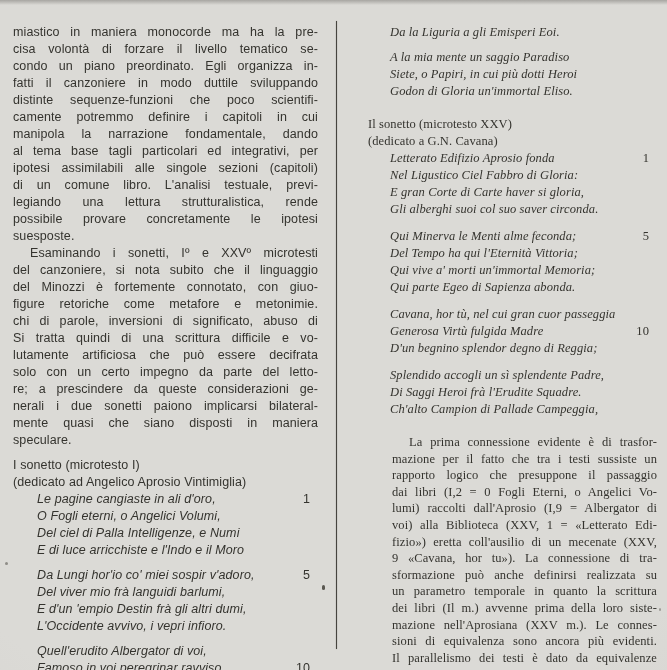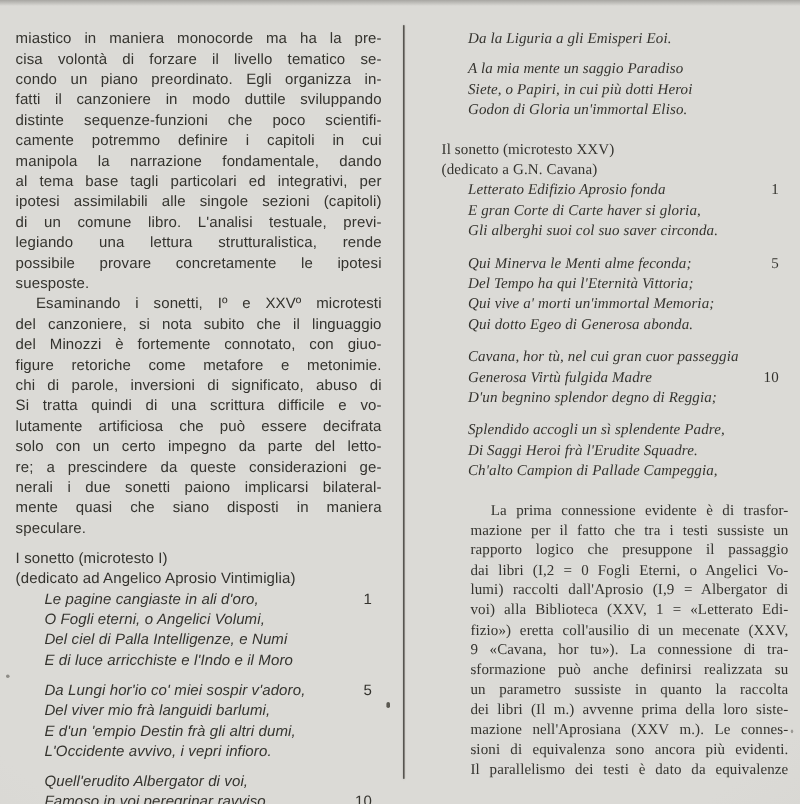--- a/index.html
+++ b/index.html
@@ -180,20 +180,24 @@
     <div>(dedicato a G.N. Cavana)</div>
   </div>
 
   <div class="poem poem-indent-r">
 
   <div class="vline">
         <span class="t">Letterato Edifizio Aprosio fonda</span>
         <span class="n">1</span>
       </div>
       <div class="vline">
+        <span class="t">Nel Ligustico Ciel Fabbro di Gloria:</span>
+        <span class="n"></span>
+      </div>
+      <div class="vline">
         <span class="t">E gran Corte di Carte haver si gloria,</span>
         <span class="n"></span>
       </div>
       <div class="vline">
         <span class="t">Gli alberghi suoi col suo saver circonda.</span>
         <span class="n"></span>
       </div>
     </div>
 
   <div class="poem poem-indent-r gap10">
@@ -204,21 +208,21 @@
       </div>
       <div class="vline">
         <span class="t">Del Tempo ha qui l'Eternità Vittoria;</span>
         <span class="n"></span>
       </div>
       <div class="vline">
         <span class="t">Qui vive a' morti un'immortal Memoria;</span>
         <span class="n"></span>
       </div>
       <div class="vline">
-        <span class="t">Qui dotto Egeo di Generosa abonda.</span>
+        <span class="t">Qui parte Egeo di Sapienza abonda.</span>
         <span class="n"></span>
       </div>
     </div>
 
   <div class="poem poem-indent-r gap10">
 
   <div class="vline">
         <span class="t">Cavana, hor tù, nel cui gran cuor passeggia</span>
         <span class="n"></span>
       </div>
@@ -252,20 +256,20 @@
 
   <div class="pline">La prima connessione evidente è di trasfor-</div>
       <div class="pline">mazione per il fatto che tra i testi sussiste un</div>
       <div class="pline">rapporto logico che presuppone il passaggio</div>
       <div class="pline">dai libri (I,2 = 0 Fogli Eterni, o Angelici Vo-</div>
       <div class="pline">lumi) raccolti dall'Aprosio (I,9 = Albergator di</div>
       <div class="pline">voi) alla Biblioteca (XXV, 1 = «Letterato Edi-</div>
       <div class="pline">fizio») eretta coll'ausilio di un mecenate (XXV,</div>
       <div class="pline">9 «Cavana, hor tu»). La connessione di tra-</div>
       <div class="pline">sformazione può anche definirsi realizzata su</div>
-      <div class="pline">un parametro sussiste in quanto la raccolta</div>
+      <div class="pline">un parametro temporale in quanto la scrittura</div>
       <div class="pline">dei libri (Il m.) avvenne prima della loro siste-</div>
       <div class="pline">mazione nell'Aprosiana (XXV m.). Le connes-</div>
       <div class="pline">sioni di equivalenza sono ancora più evidenti.</div>
       <div class="pline">Il parallelismo dei testi è dato da equivalenze</div>
     </div>
 
 </div>
 
 </body></html>

